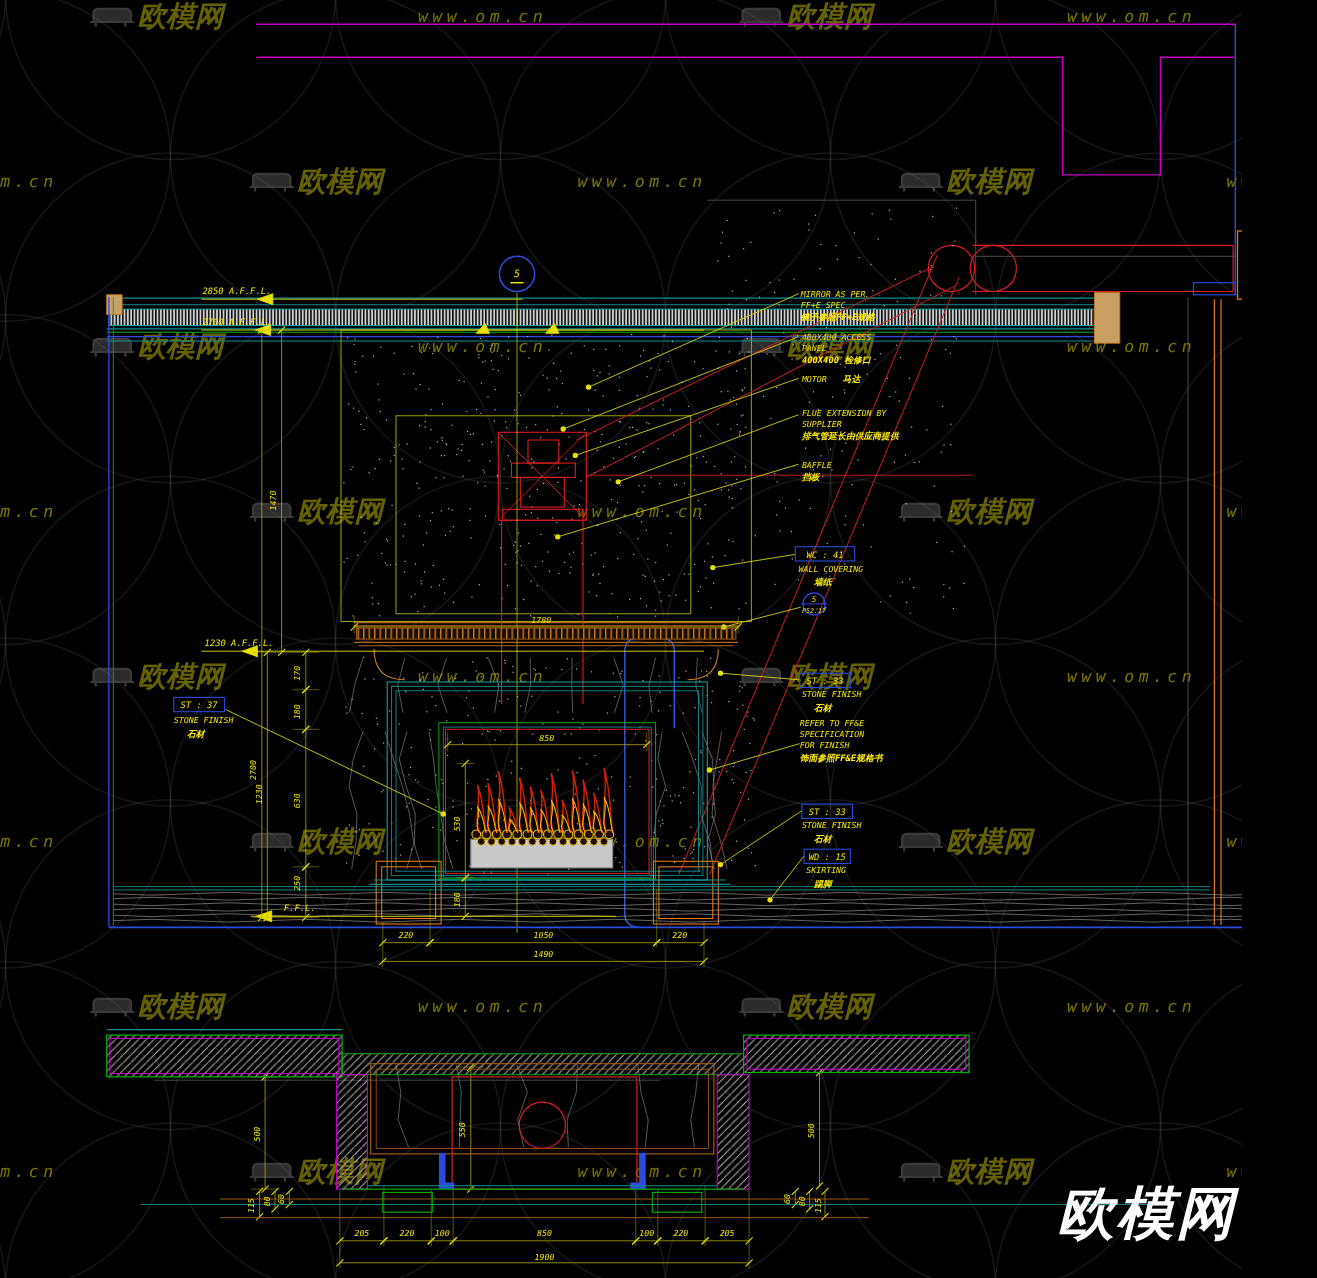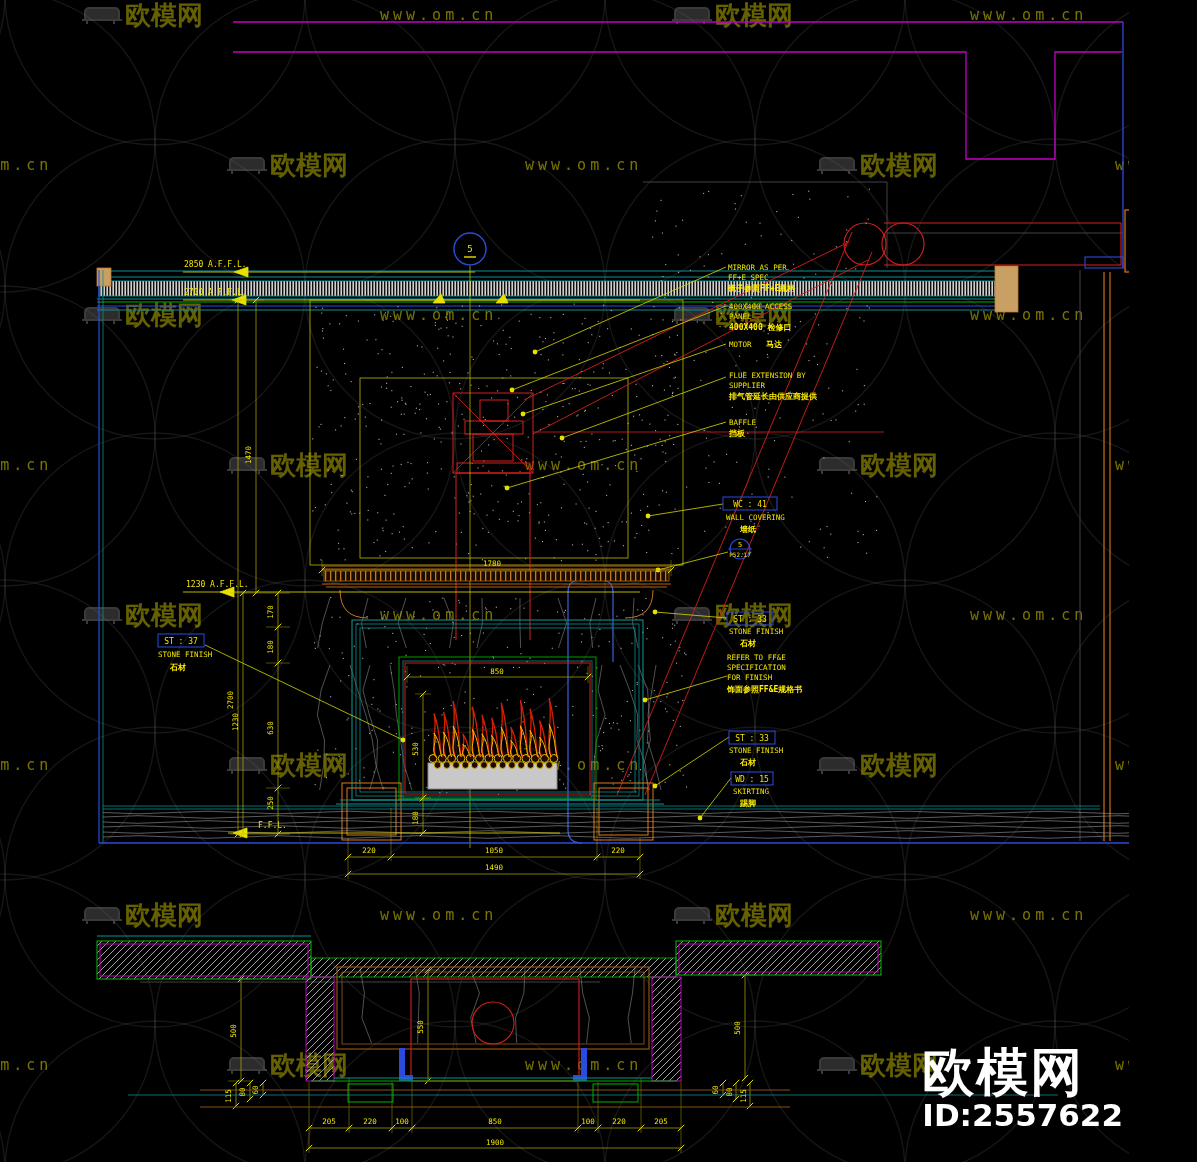--- a/index.html
+++ b/index.html
@@ -1,17 +1,17 @@
 <!DOCTYPE html>
 <html><head>
 <meta charset="utf-8">
 <style>
   html,body{margin:0;padding:0;background:#000;}
   .canvas{position:relative;width:1129px;height:1162px;background:#000;overflow:hidden;
-          font-family:"DejaVu Sans Mono", monospace;}
+          font-family:"DejaVu Sans Mono", monospace;font-style:italic;}
   svg{position:absolute;left:0;top:0;}
   text{fill:#f0e400;font-family:"DejaVu Sans Mono",monospace;}
   .dimtxt{font-size:7.5px;}
   .lvltxt{font-size:8px;}
   .anntxt{font-size:7.5px;}
   .cntxt{font-size:8px;font-weight:bold;fill:#ffee00;}
   .codetxt{font-size:8px;}
   .logo-block{position:absolute;right:6px;bottom:30px;text-align:left;color:#fff;
               font-family:"DejaVu Sans",sans-serif;line-height:1.05;}
   .logo-brand{font-size:52px;font-weight:bold;letter-spacing:2px;}
@@ -1528,15 +1528,14 @@
       <text class="dimtxt" x="588" y="1124" text-anchor="middle">100</text>
       <text class="dimtxt" x="619" y="1124" text-anchor="middle">220</text>
       <text class="dimtxt" x="661" y="1124" text-anchor="middle">205</text>
       <text class="dimtxt" x="495" y="1145" text-anchor="middle">1900</text>
     </g>
   </g>
 </svg>
 
 <div class="logo-block">
   <div class="logo-brand">欧模网</div>
-  <div class="logo-id">ID:2557622</div>
 </div>
 </div>
 
 </body></html>

